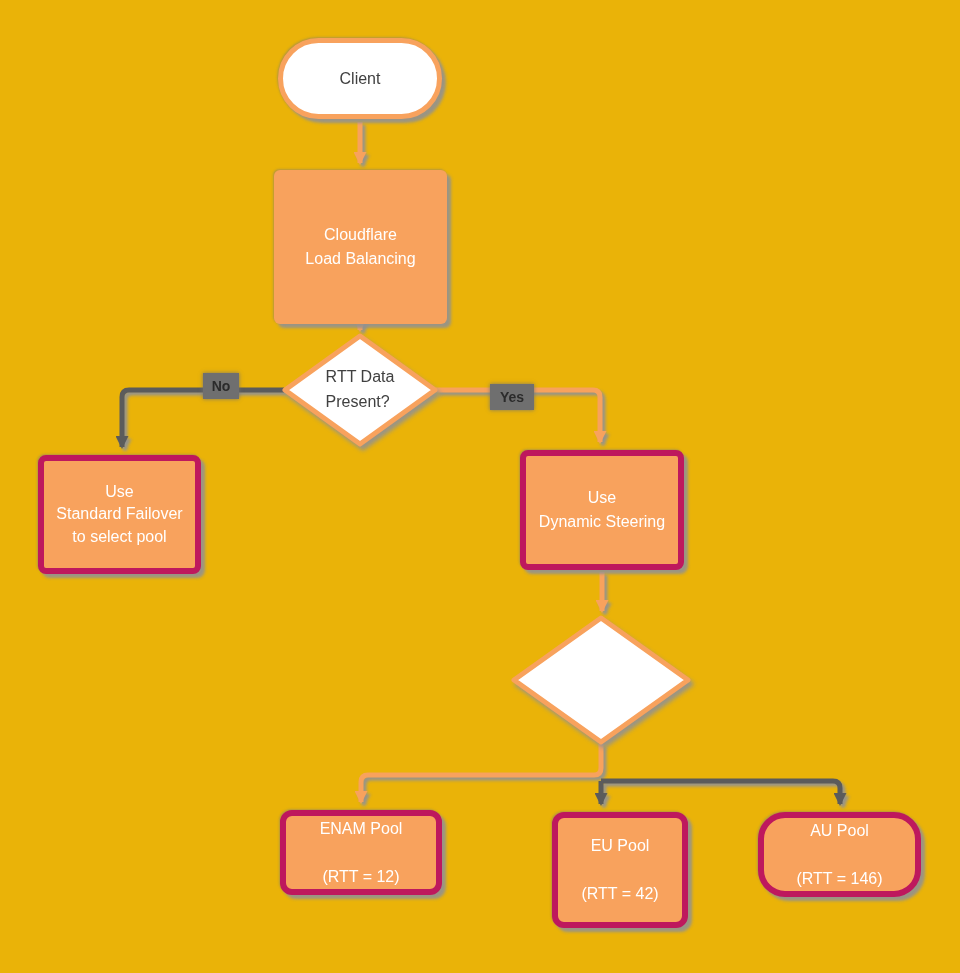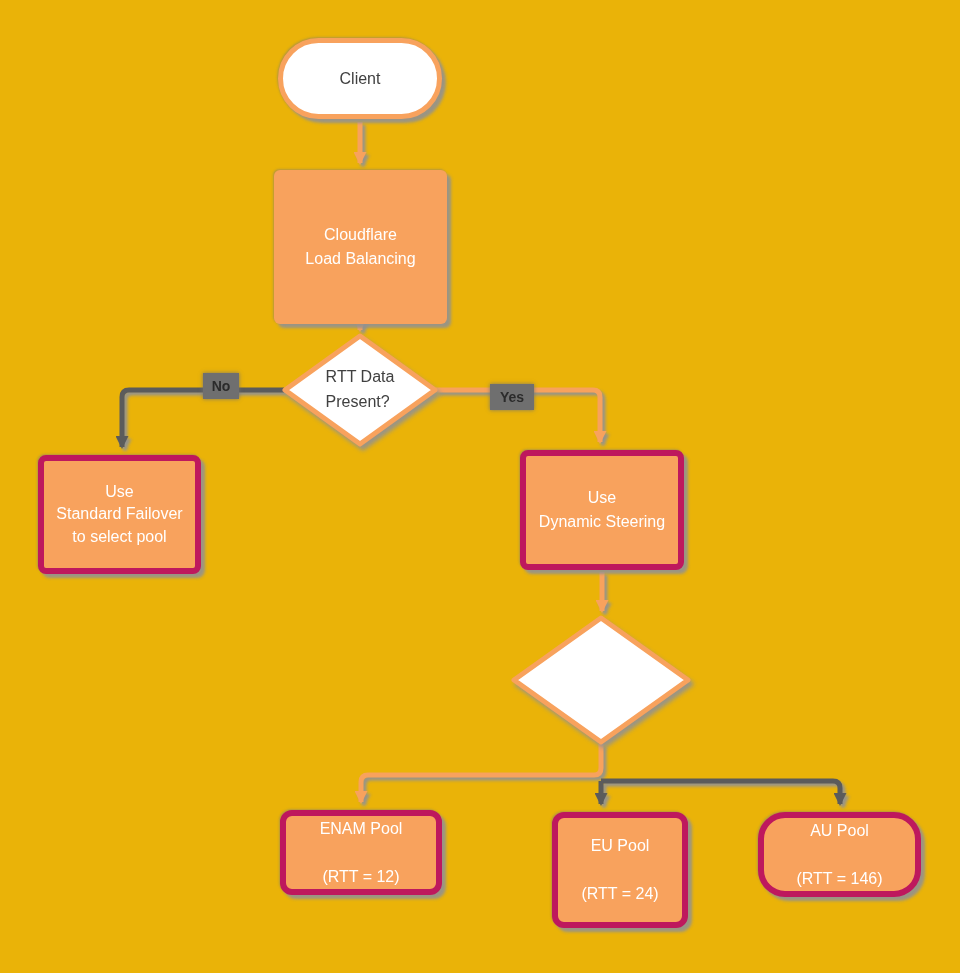--- a/index.html
+++ b/index.html
@@ -104,21 +104,21 @@
   <div class="node orange-box white-border pool" style="left:280px;top:810px;width:162px;height:85px;">
     <div>
       <div>ENAM Pool</div>
       <div><span>(</span><span class="bold">RTT = 12</span><span>)</span></div>
     </div>
   </div>
 
   <div class="node orange-box white-border pool" style="left:552px;top:812px;width:136px;height:116px;">
     <div>
       <div>EU Pool</div>
-      <div>(RTT = 24)</div>
+      <div>(RTT = 42)</div>
     </div>
   </div>
 
   <div class="node orange-box white-border pool" style="left:758px;top:812px;width:163px;height:85px;border-radius:27px;">
     <div>
       <div>AU Pool</div>
       <div>(RTT = 146)</div>
     </div>
   </div>
 

